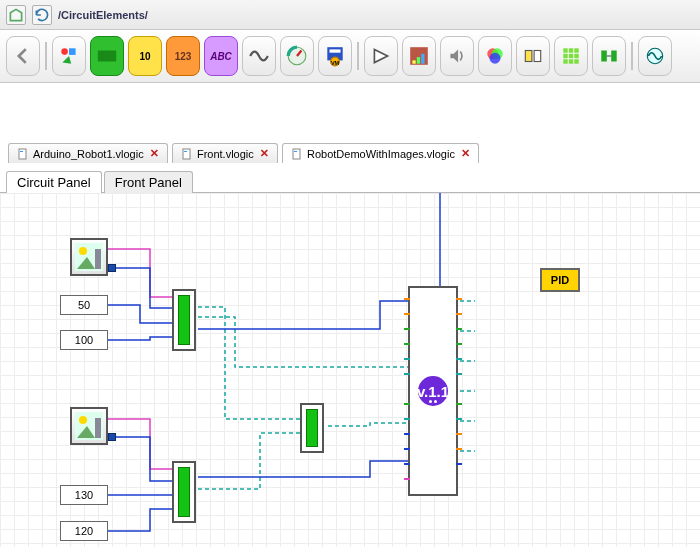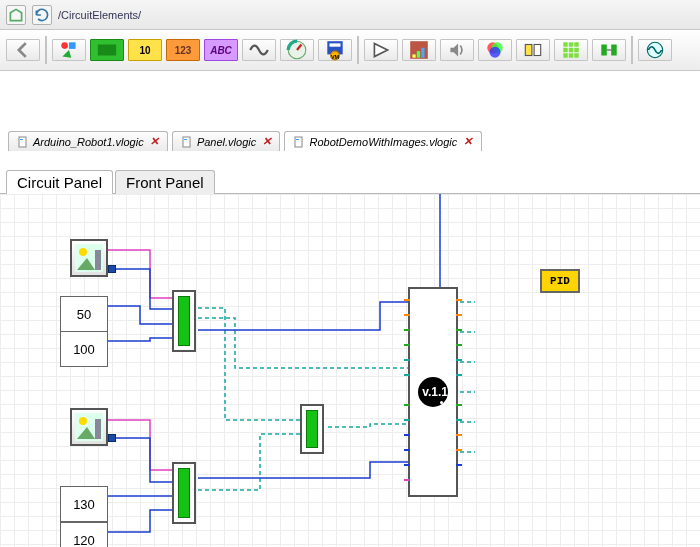--- a/index.html
+++ b/index.html
@@ -24,37 +24,37 @@
     gap: 6px;
   }
   .breadcrumb-bar .icn {
     width: 20px; height: 20px;
     border: 1px solid #b0b0b0;
     background: #f6f6f6;
     display:flex;align-items:center;justify-content:center;
     border-radius:2px;
   }
   .breadcrumb-bar .path {
-    color:#335; font-size:11px;
+    color:#335; font-size:11px;font-weight:bold;
   }
 
   
   .toolbar {
     background: linear-gradient(#ffffff,#ececec);
     border-bottom: 1px solid #c8c8c8;
     display: flex;
     align-items: center;
     gap: 4px;
     padding: 6px;
   }
   .toolbar .tb-btn {
-    width: 34px; height: 22px;
+    width: 34px; height: 40px;
     border: 1px solid #c4c4c4;
     background: linear-gradient(#fefefe,#e9e9e9);
-    border-radius: 1px;
+    border-radius: 8px;
     display:flex;align-items:center;justify-content:center;
     font-size: 10px;
     font-weight: bold;
     cursor: pointer;
   }
   .toolbar .sep {
     width: 2px; height: 28px;
     background: #c4c4c4;
     margin: 0 1px;
   }
@@ -71,38 +71,37 @@
     display:flex;
     align-items:center;
     gap:4px;
     padding: 3px 8px;
     border:1px solid #b7b7b7;
     border-bottom:none;
     background: linear-gradient(#fdfdfd,#eaeaea);
     border-radius: 3px 3px 0 0;
     font-size:11px;
     cursor:pointer;
-    font-style:italic;
   }
   .filetab.active { background:#fff;margin-top:48px; }
   .filetab .doc-ic {
     width:12px;height:12px;
     display:inline-flex;
   }
   .filetab .close-x {
     color:#c02020; font-weight:bold; font-size:11px; margin-left:2px;
   }
 
   
   .paneltabs {
     display:flex;
     padding: 0 6px;
     border-bottom:1px solid #b7b7b7;
-    font-size:15px;
-    margin-top:18px;
+    font-size:13px;
+    margin-top:7px;
   }
   .paneltab {
     padding: 3px 10px;
     border:1px solid #b7b7b7;
     border-bottom:none;
     margin-right:2px;
     background:#eee;
     cursor:pointer;
     border-radius: 3px 3px 0 0;
     position:relative;
@@ -131,23 +130,23 @@
   }
 
   .img-blk {
     width:38px;height:38px;
     display:flex;align-items:center;justify-content:center;
     background: linear-gradient(#fefefe,#e2e2e2);
   }
   .img-blk svg { width:28px;height:28px; }
 
   .num-blk {
-    width:48px;height:36px;
+    width:48px;height:20px;
     display:flex;align-items:center;justify-content:center;
-    font-size:13px;
+    font-size:11px;
     border-width:1px;
     border-color:#666;
   }
 
   .mux-blk {
     width:24px;height:62px;
     background:#fff;
   }
   .mux-blk .grn {
     position:absolute;
@@ -162,39 +161,38 @@
   .main-blk .port {
     position:absolute;
     width:6px;height:2px;
   }
   .main-blk .port.in  { left:-6px;  }
   .main-blk .port.out { right:-6px; }
 
   .v11 {
     position:absolute;
     width:30px;height:30px;
-    background:#000000;
+    background:#6d28d9;
     border-radius:50%;
     color:#fff;
-    font-size:12px;
+    font-size:15px;
     font-weight:bold;
-    display:flex;align-items:center;justify-content:flex-end;
+    display:flex;align-items:center;justify-content:center;
     top: 88px; left: 8px;
   }
   .v11 .dots { position:absolute; bottom:3px; display:flex; gap:2px;}
   .v11 .dots span { width:3px;height:3px;background:#fff;border-radius:50%;}
 
   .pid-blk {
     width:40px;height:24px;
     background:#ffd400;
     border-color:#666;
     display:flex;align-items:center;justify-content:center;
     font-weight:bold;
     font-size:11px;
-    font-family:Liberation Mono, monospace;
   }
 
   
   .sq {
     position:absolute;
     width:8px;height:8px;
     background:#1a4aa8;
     border:1px solid #0a2a68;
   }
 
@@ -342,21 +340,21 @@
     <span>Arduino_Robot1.vlogic</span>
     <span class="close-x">✕</span>
   </div>
   <div class="filetab">
     <span class="doc-ic">
       <svg viewBox="0 0 12 12">
           <rect x="2" y="1" width="7" height="10" fill="#fff" stroke="#888"></rect>
           <rect x="3" y="3" width="3" height="1" fill="#39f"></rect>
         </svg>
     </span>
-    <span>Panel.vlogic</span>
+    <span>Front.vlogic</span>
     <span class="close-x">✕</span>
   </div>
   <div class="filetab active">
     <span class="doc-ic">
       <svg viewBox="0 0 12 12">
           <rect x="2" y="1" width="7" height="10" fill="#fff" stroke="#888"></rect>
           <rect x="3" y="3" width="3" height="1" fill="#39f"></rect>
         </svg>
     </span>
     <span>RobotDemoWithImages.vlogic</span>

